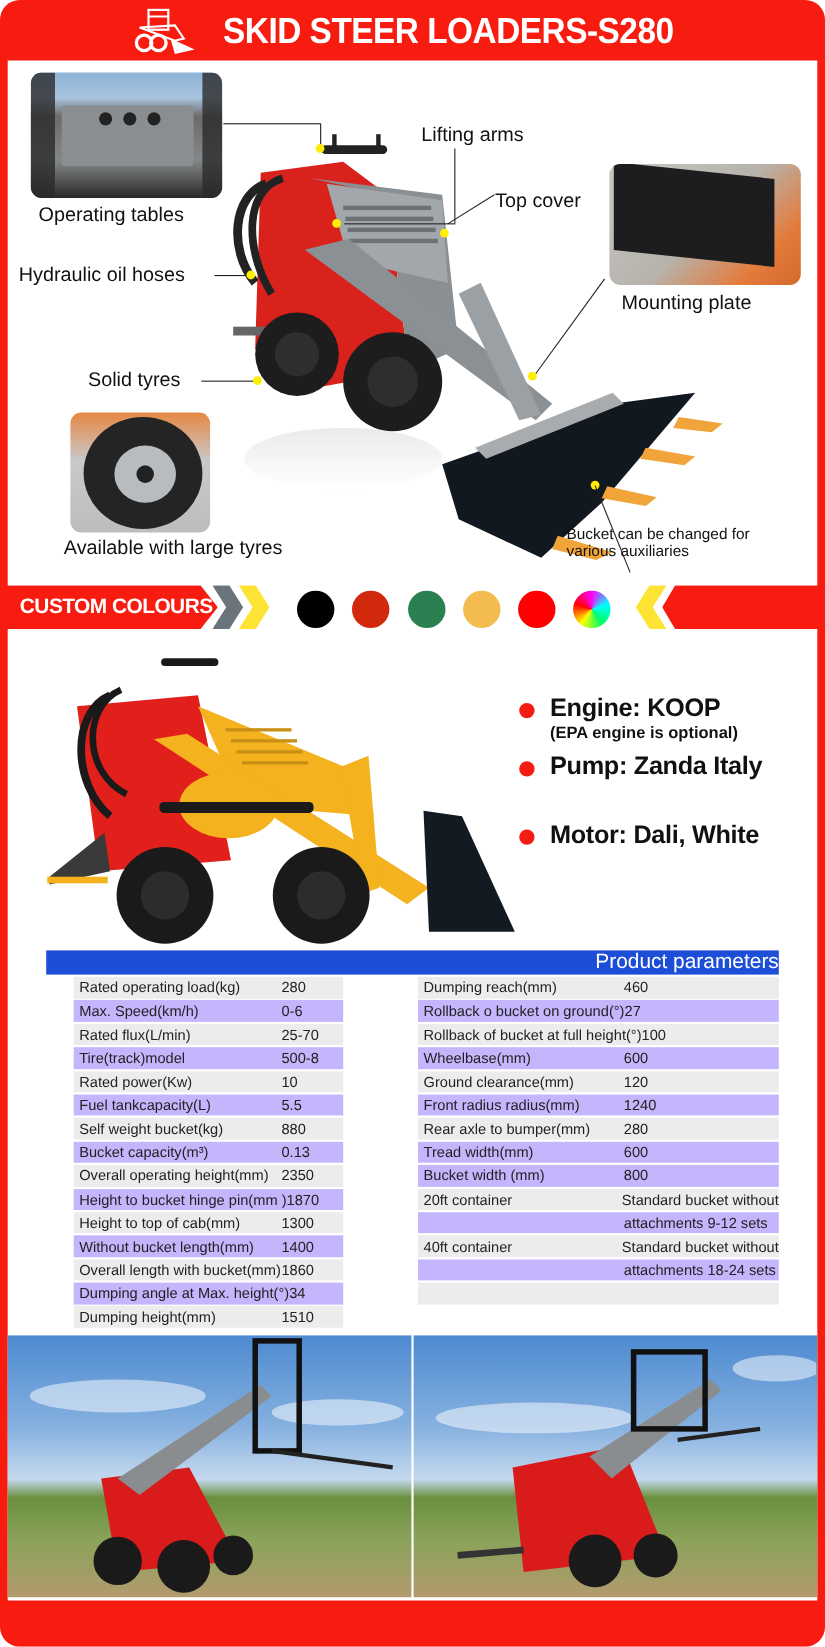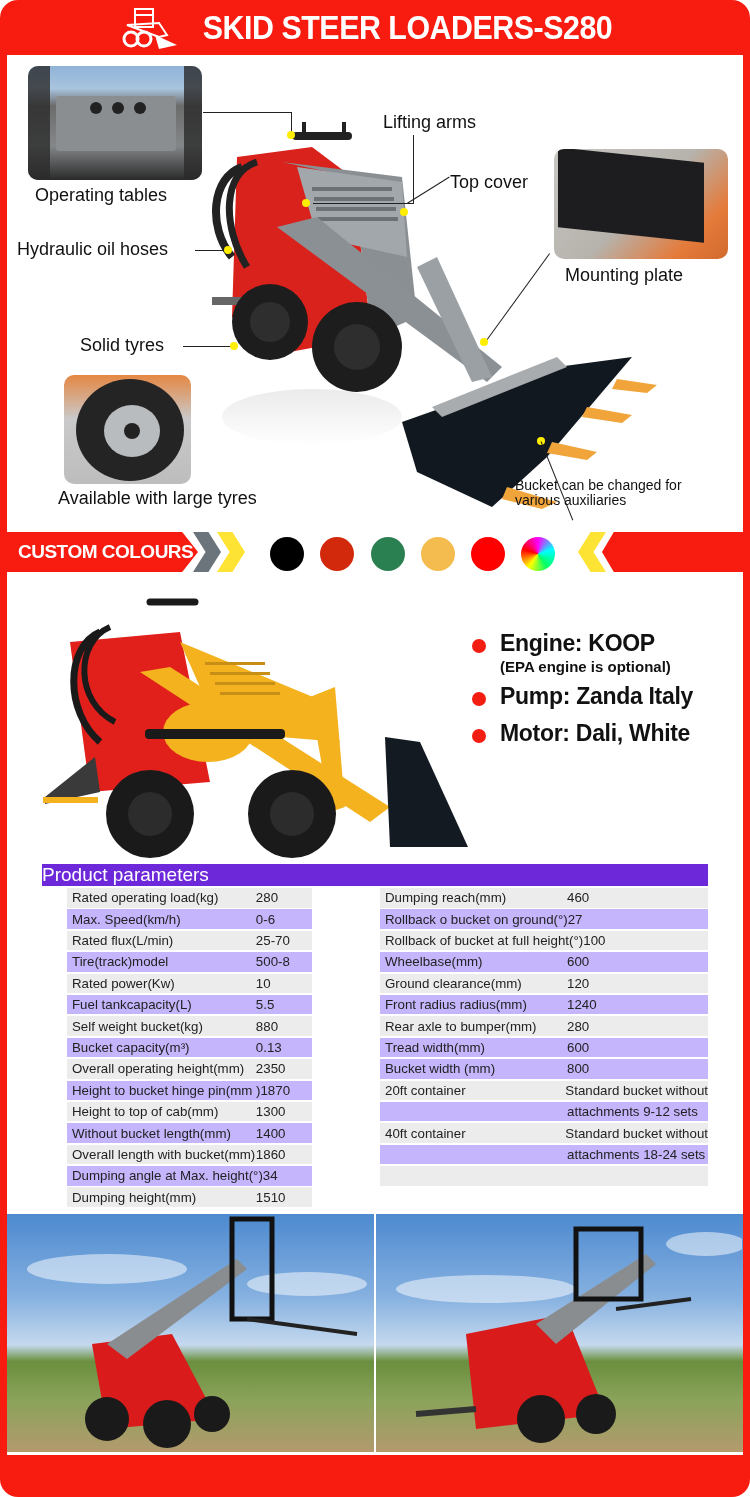--- a/index.html
+++ b/index.html
@@ -61,21 +61,21 @@
   .bullet { position: relative; padding-left: 30px; font-weight: bold; color: #111; }
   .bullet .bdot {
     position: absolute; left: 2px; width: 14px; height: 14px; border-radius: 50%; background: #f31d12;
   }
   .bullet-main { font-size: 23px; letter-spacing: -0.3px; }
   .bullet-sub { font-size: 15px; font-weight: bold; margin-top: 1px; }
 
   
   .params { position: absolute; left: 42px; top: 864px; width: 666px; }
   .params-title {
-    height: 22px; background: #6d28d9; color: #fff; text-align: left;
+    height: 22px; background: #1d4ed8; color: #fff; text-align: right;
     font-size: 19px; line-height: 22px;
   }
   .tables { display: flex; justify-content: space-between; margin-top: 2px; }
   .tbl { display: flex; flex-direction: column; }
   .tbl.left { width: 270px; padding-left: 25px; }
   .tbl.right { width: 328px; }
   .row {
     display: flex; height: 19.5px; margin-bottom: 1.9px; align-items: center;
     font-size: 13.3px; color: #222; white-space: nowrap;
   }
@@ -253,21 +253,21 @@
 <div class="bullets">
   <div class="bullet" style="margin-top:0;">
     <span class="bdot" style="top:9px;"></span>
     <div class="bullet-main">Engine: KOOP</div>
     <div class="bullet-sub">(EPA engine is optional)</div>
   </div>
   <div class="bullet" style="margin-top:8px;">
     <span class="bdot" style="top:9px;"></span>
     <div class="bullet-main">Pump: Zanda Italy</div>
   </div>
-  <div class="bullet" style="margin-top:10px;">
+  <div class="bullet" style="margin-top:35px;">
     <span class="bdot" style="top:9px;"></span>
     <div class="bullet-main">Motor: Dali, White</div>
   </div>
 </div>
 
 <div class="params">
   <div class="params-title">Product parameters</div>
   <div class="tables">
     <div class="tbl left">
       <div class="row odd">

